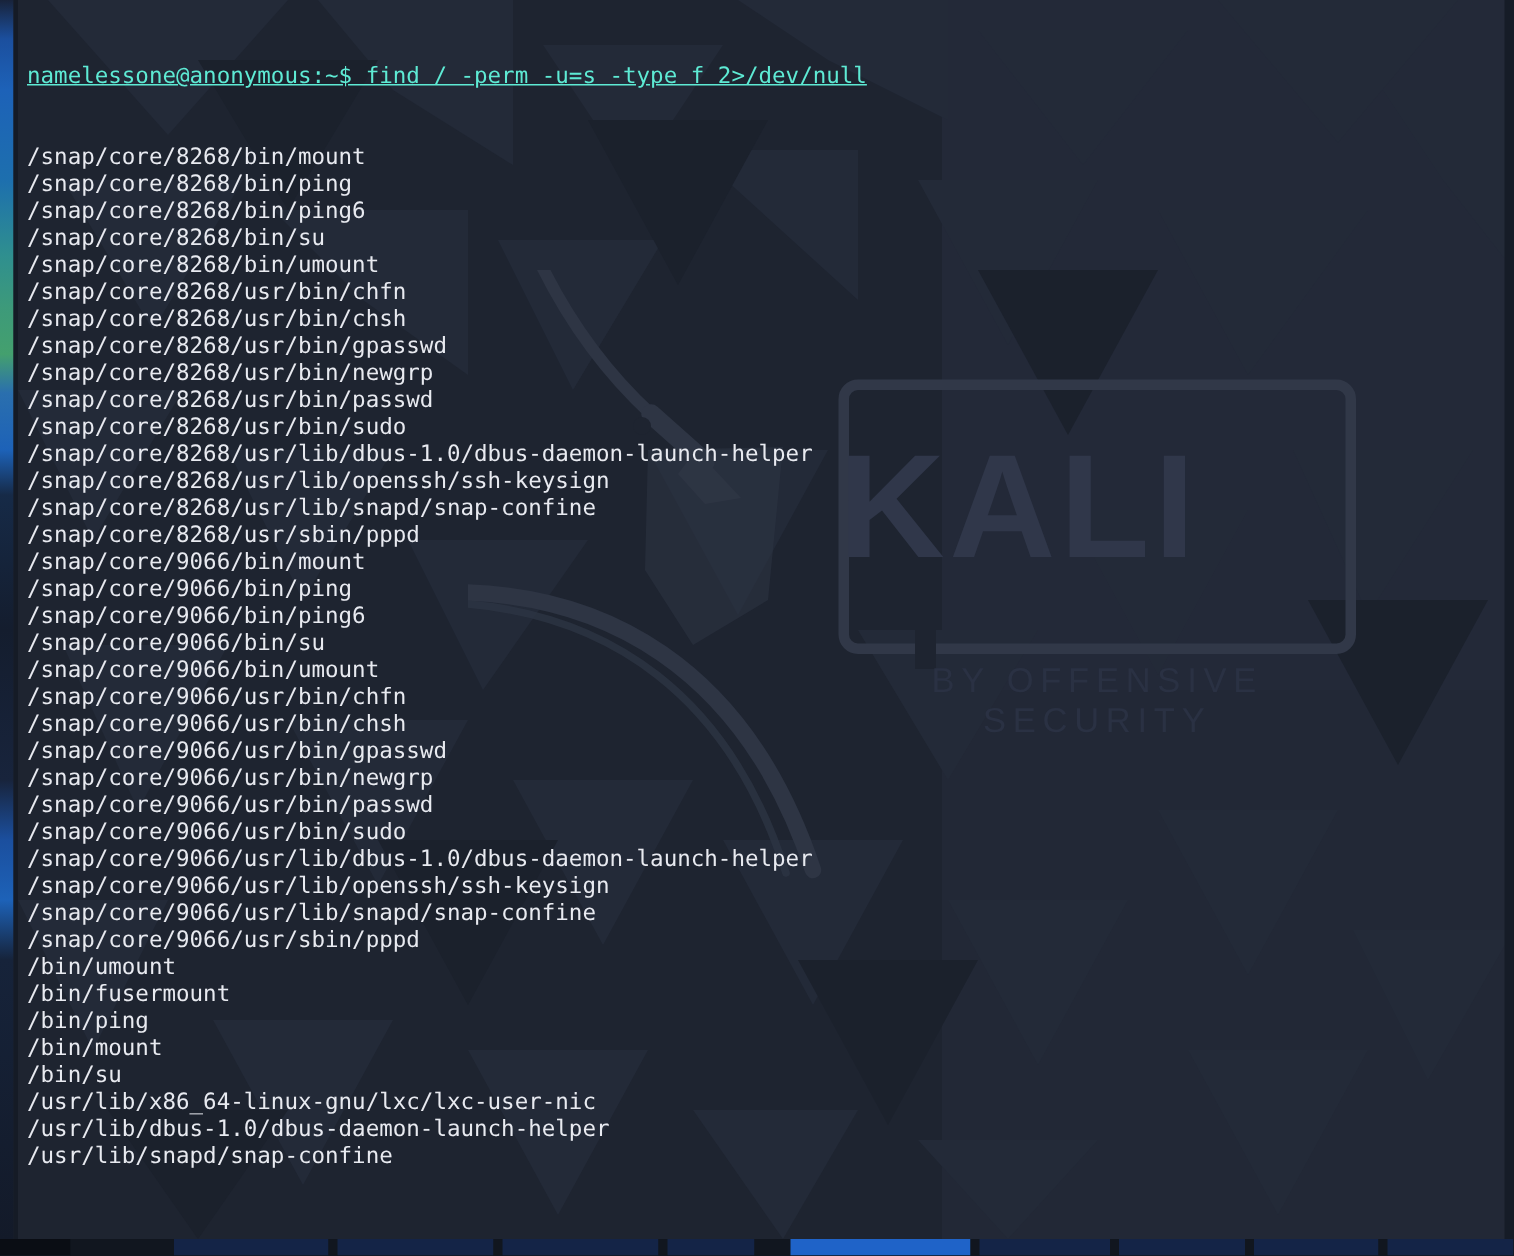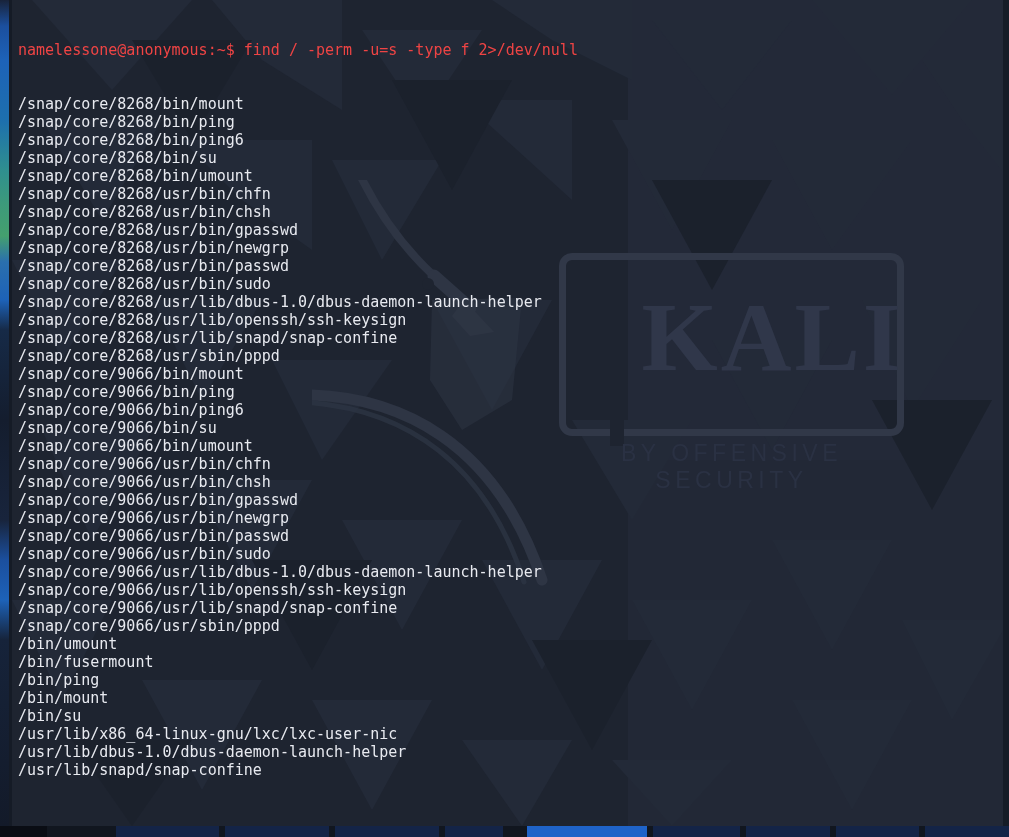--- a/index.html
+++ b/index.html
@@ -98,22 +98,22 @@
     position: absolute;
     left: 598px; top: 420px;
     width: 14px; height: 26px;
     background: #1e2430;
     z-index: 3;
   }
   #kali-word {
     position: absolute;
     left: 547px; top: 282px;
     width: 345px;
-    text-align: right;
-    font-family: Liberation Serif, serif;
+    text-align: left;
+    font-family: Liberation Sans, sans-serif;
     font-weight: 700;
     font-size: 98px;
     letter-spacing: 3px;
     color: #30374a;
     line-height: 110px;
     z-index: 3;
   }
   #kali-sub {
     position: absolute;
     left: 537px; top: 440px;
@@ -146,21 +146,21 @@
     font-size: 15px;
     line-height: 18px;
     color: #e8eaf0;
     white-space: pre;
     letter-spacing: 0px;
   }
   .tline {
     height: 18px;
     white-space: pre;
   }
-  .prompt { color: #ef4444; }
+  .prompt { color: #5eead4; text-decoration: underline; }
 
   
   #taskbar {
     position: absolute;
     left: 0; bottom: 0;
     width: 1009px; height: 11px;
     background: #11161f;
     z-index: 6;
     display: flex;
     align-items: stretch;

